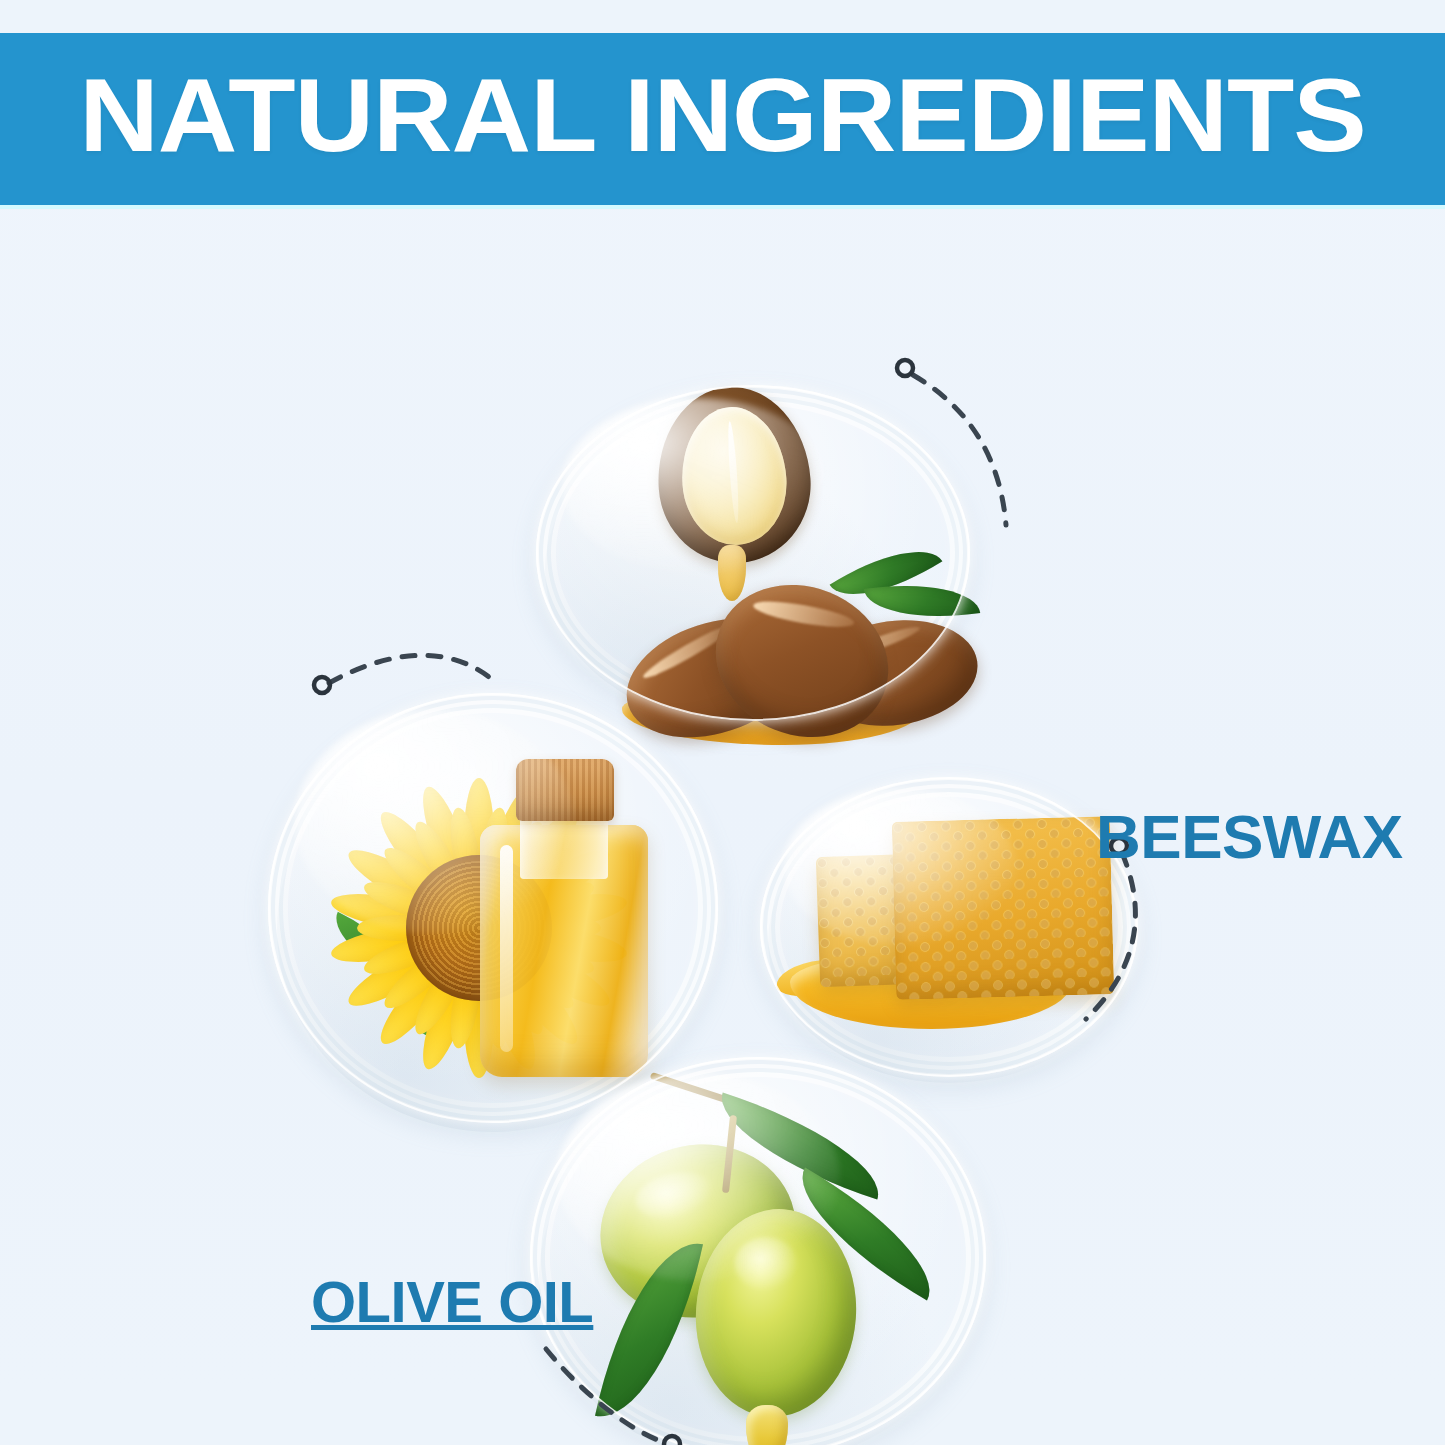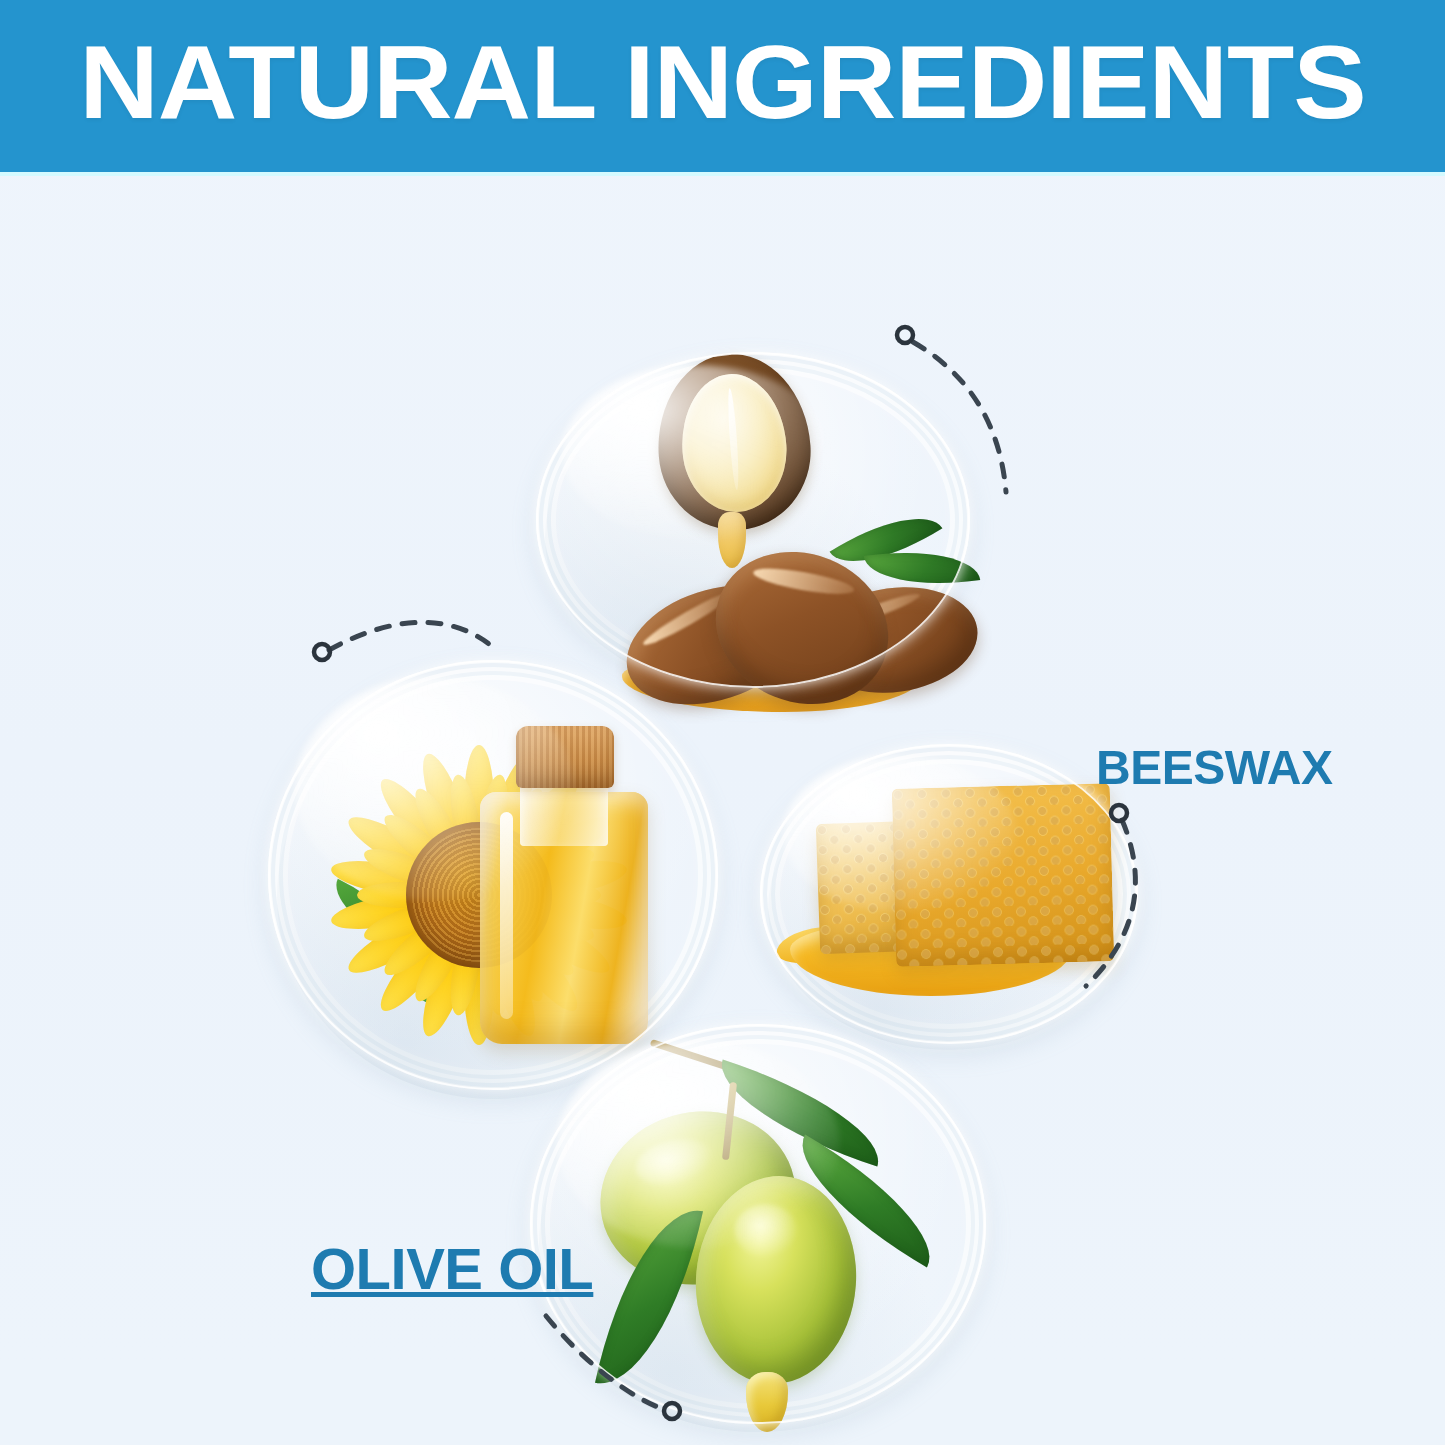--- a/index.html
+++ b/index.html
@@ -1,21 +1,21 @@
 <!DOCTYPE html>
 <html><head>
 <meta charset="utf-8">
 <style>
   html,body{margin:0;padding:0;}
   body{
     width:1445px;height:1445px;overflow:hidden;
     font-family:"Liberation Sans", sans-serif;
     background:#edf4fb;
   }
-  #stage{position:relative;width:1445px;height:1367px;background:linear-gradient(180deg,#eff5fc 0%,#ecf3fb 55%,#edf4fb 100%);}
+  #stage{position:relative;width:1445px;height:1367px;background:linear-gradient(180deg,#eff5fc 0%,#ecf3fb 55%,#edf4fb 100%);margin-top:33px;}
 
   
   .banner{position:absolute;left:0;top:0;width:1445px;height:172px;background:#2494ce;}
   .banner-underline{position:absolute;left:0;top:172px;width:1445px;height:4px;background:#cffaff;opacity:.85;}
   .banner-title{
     position:absolute;left:0;top:30px;width:1445px;text-align:center;
     color:#ffffff;font-weight:700;font-size:104px;line-height:104px;
     letter-spacing:-1px;transform:scaleX(1.06);transform-origin:center center;
     text-shadow:0 2px 4px rgba(0,0,0,.06);
     font-family:"Liberation Sans","DejaVu Sans",sans-serif;
@@ -23,21 +23,21 @@
   }
 
   
   .label{
     position:absolute;color:#1e7bb0;font-weight:700;
     font-family:"Liberation Sans","DejaVu Sans",sans-serif;
     white-space:nowrap;letter-spacing:-.5px;
   }
   #label-argan{left:569px;top:247px;font-size:58px;}
   #label-sunflower{left:62px;top:538px;font-size:58px;}
-  #label-beeswax{left:1096px;top:740px;font-size:48px;}
+  #label-beeswax{left:1096px;top:768px;font-size:62px;}
   #label-olive{left:311px;top:1235px;font-size:58px;text-decoration:underline;}
 
   
   .connectors{position:absolute;left:0;top:0;width:1445px;height:1445px;}
 
   
   .dish{position:absolute;border-radius:50%;}
   .dish .glass{
     position:absolute;inset:0;border-radius:50%;
     background:

